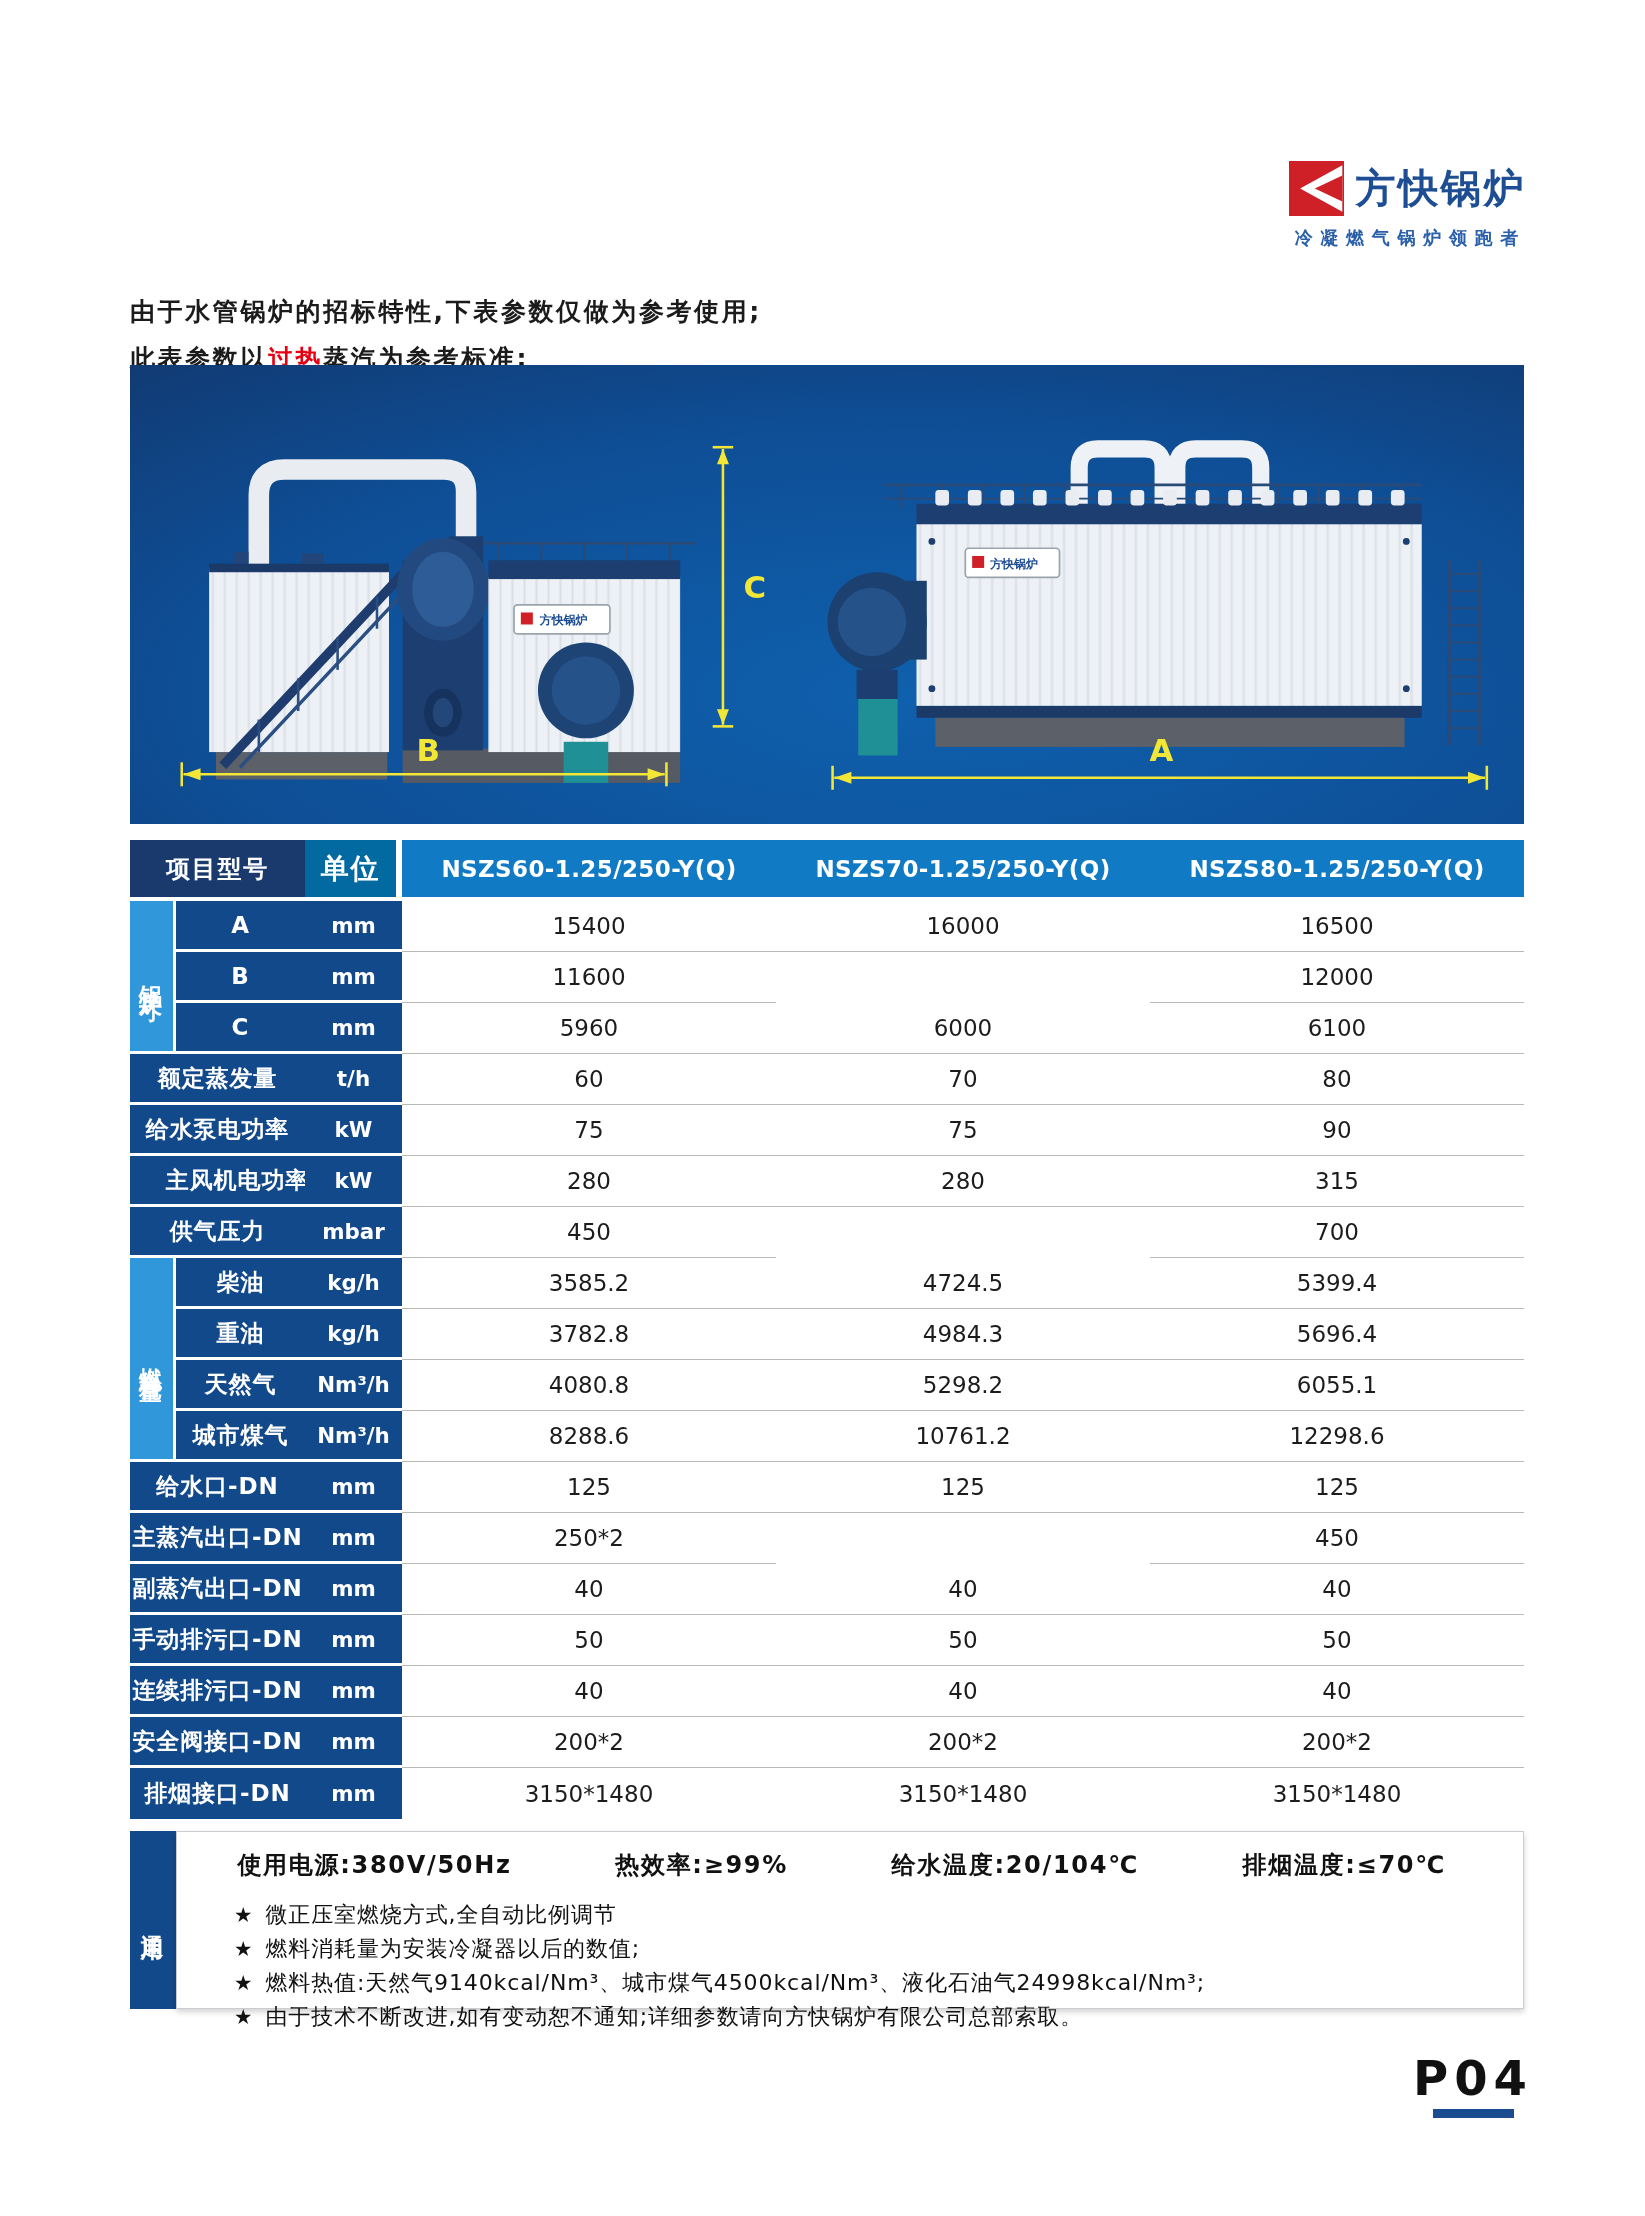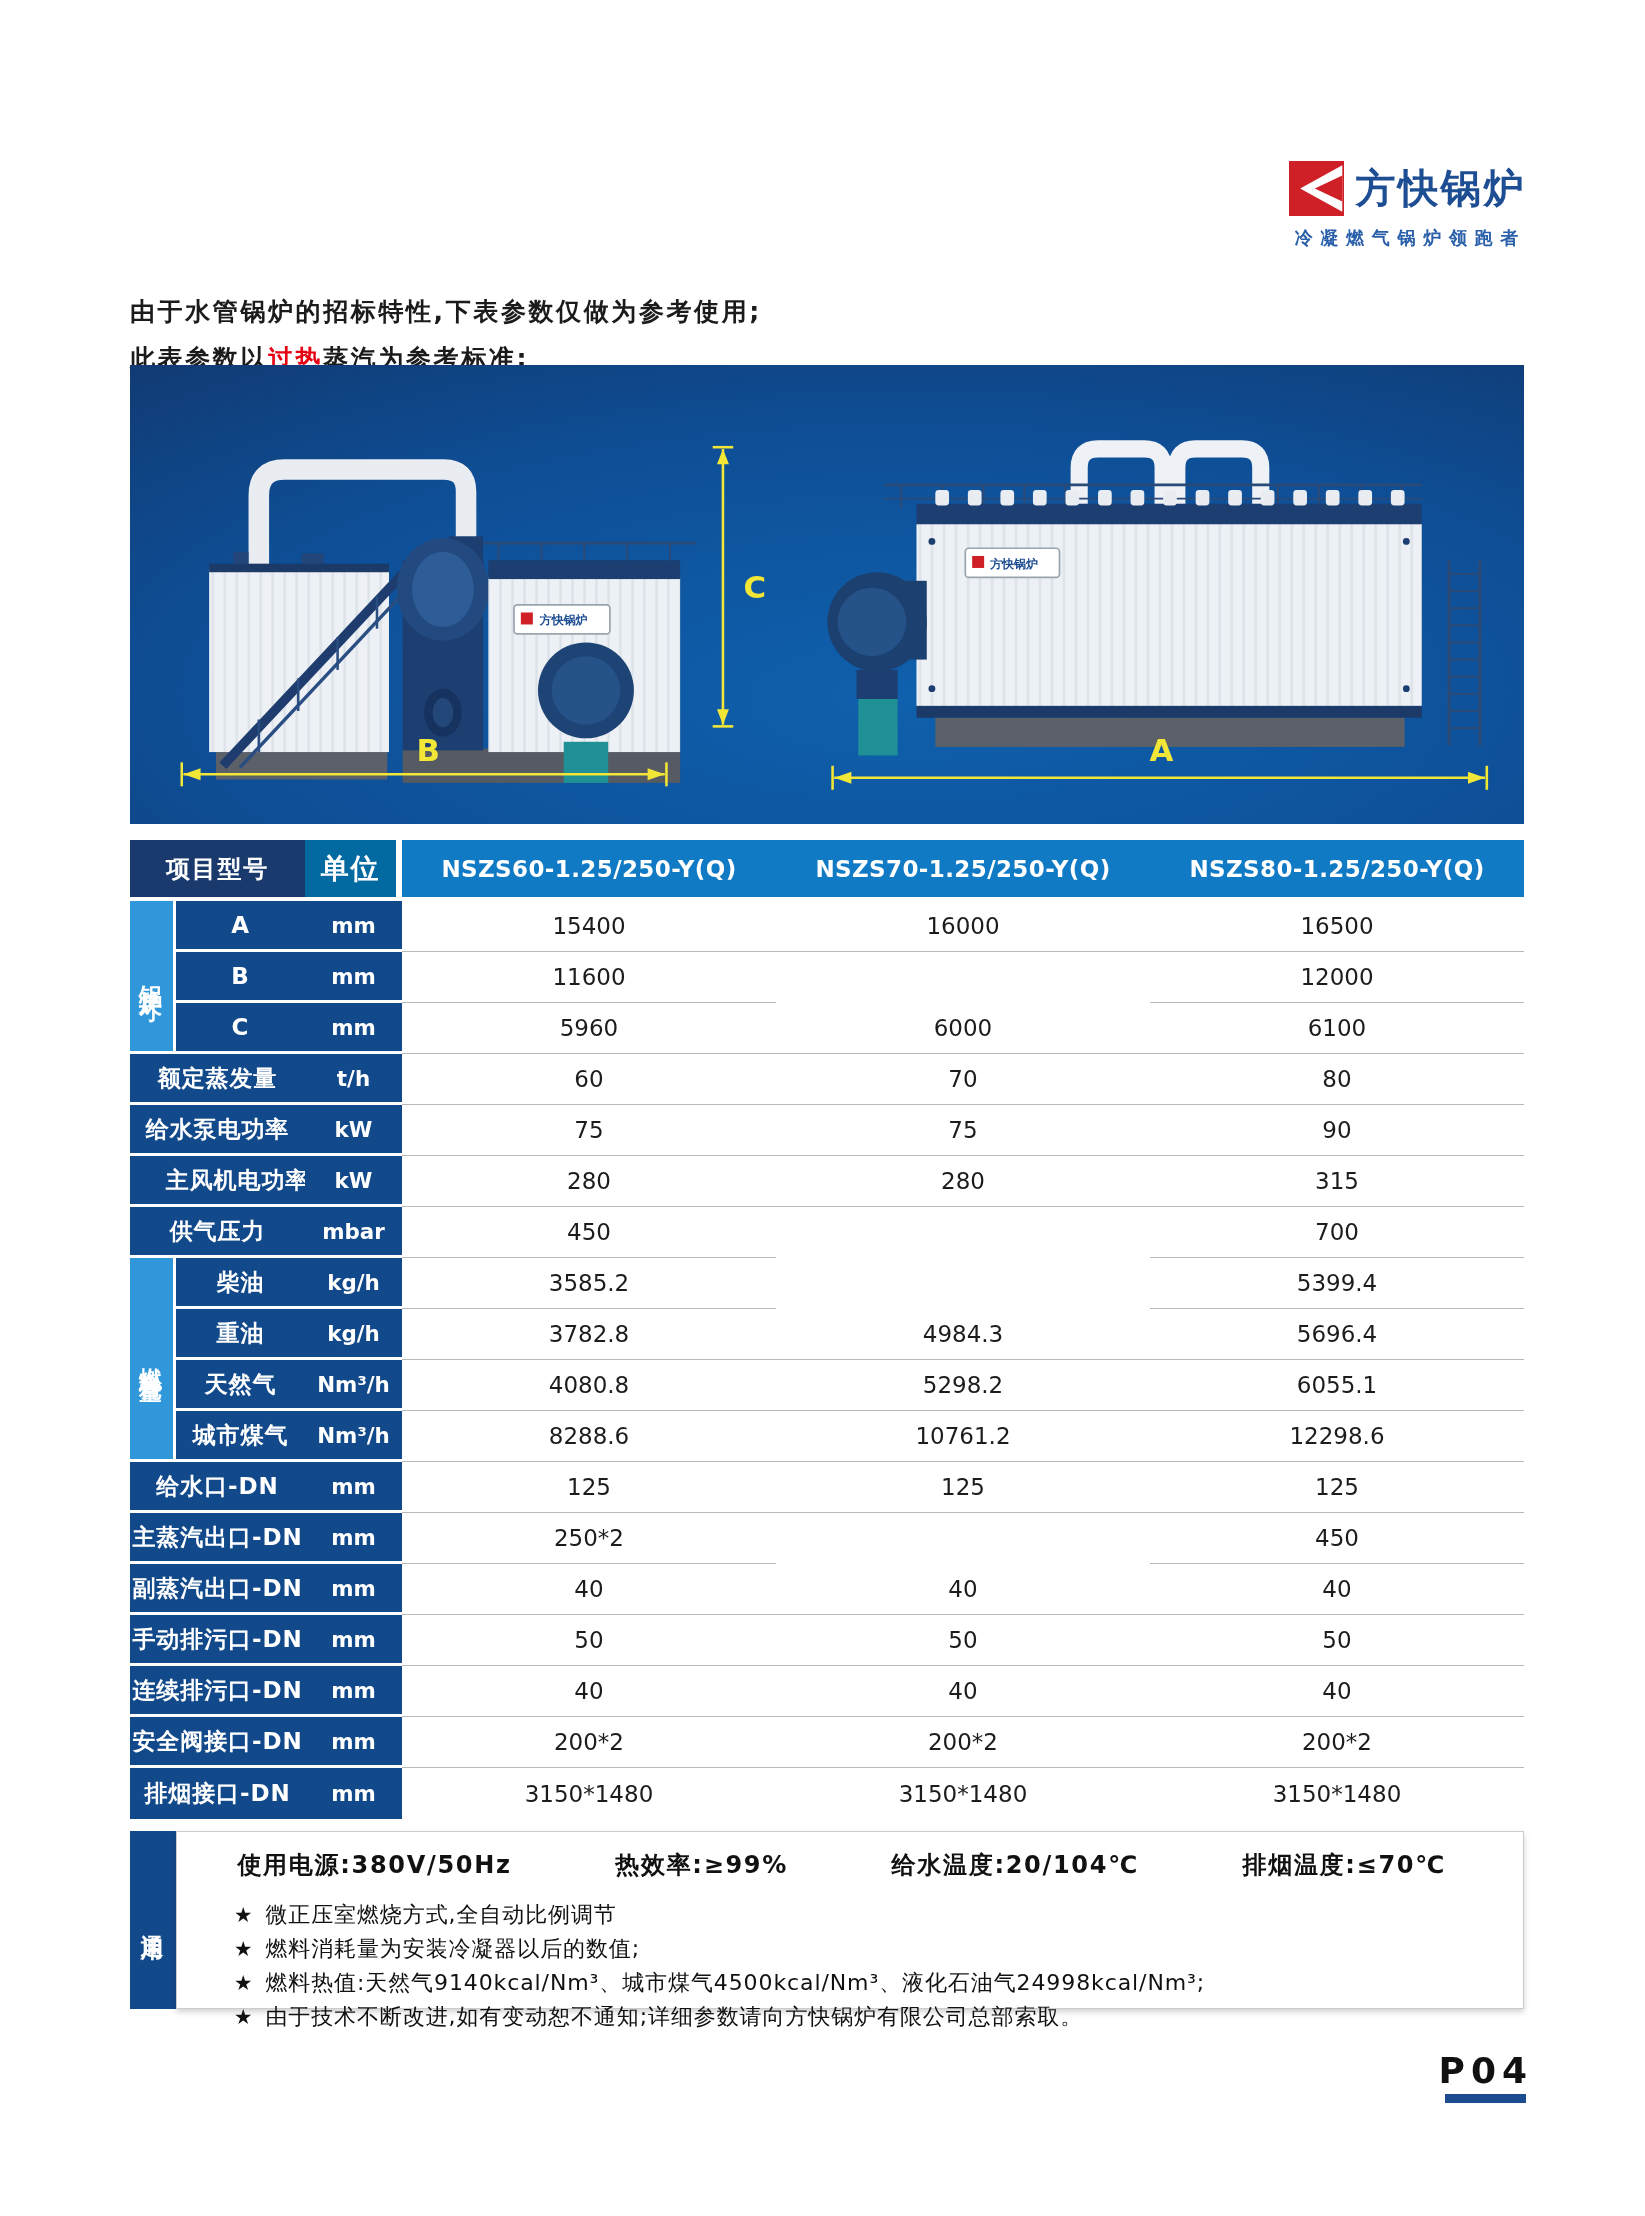--- a/index.html
+++ b/index.html
@@ -58,21 +58,21 @@
   .common-box { flex:1; background:#fff; border:0.9px solid #c9ccd0; box-shadow:0 2.6px 6px rgba(0,0,0,0.18);
              padding:13.7px 51px 12px 57px; }
   .common-specs { display:flex; justify-content:space-between; padding:3.4px 26px 0 3.4px;
              font-size:24px; font-weight:bold; color:#111; letter-spacing:1.7px; }
   .common-notes { margin-top:17px; }
   .note-line { font-size:22px; color:#111; line-height:34px; letter-spacing:0.9px; display:flex; align-items:baseline; }
   .note-star { margin-right:12px; font-size:20.6px; }
 
   
   .footer { position:absolute; top:2050px; right:113px; text-align:center; }
-  .footer-page { font-size:36px; font-weight:bold; color:#111; letter-spacing:6px; }
+  .footer-page { font-size:48px; font-weight:bold; color:#111; letter-spacing:6px; }
   .footer-bar { width:81px; height:8.6px; background:#1b4c8f; margin:3.4px auto 0 auto; }
 </style>
 </head>
 <body>
 
 <div class="page">
 
   <div class="logo">
     <div class="logo-top">
       <svg class="logo-mark" viewBox="0 0 64 64">
@@ -289,20 +289,21 @@
       <div class="c-val" style="grid-area: 6 / 5;">280</div>
       <div class="c-val" style="grid-area: 6 / 6;">315</div>
       <div class="c-label wide" style="grid-row: 7;">供气压力</div>
       <div class="c-unit" style="grid-row: 7;">mbar</div>
       <div class="c-val" style="grid-area: 7 / 4;">450</div>
       <div class="c-val" style="grid-area: 7 / 6;">700</div>
       <div class="c-strip" style="grid-row: 8 / span 4;">燃料耗量</div>
       <div class="c-label narrow" style="grid-row: 8;">柴油</div>
       <div class="c-unit" style="grid-row: 8;">kg/h</div>
       <div class="c-val" style="grid-area: 8 / 4;">3585.2</div>
+      <div class="c-val" style="grid-area: 8 / 5;">4724.5</div>
       <div class="c-val" style="grid-area: 8 / 6;">5399.4</div>
       <div class="c-label narrow" style="grid-row: 9;">重油</div>
       <div class="c-unit" style="grid-row: 9;">kg/h</div>
       <div class="c-val" style="grid-area: 9 / 4;">3782.8</div>
       <div class="c-val" style="grid-area: 9 / 5;">4984.3</div>
       <div class="c-val" style="grid-area: 9 / 6;">5696.4</div>
       <div class="c-label narrow" style="grid-row: 10;">天然气</div>
       <div class="c-unit" style="grid-row: 10;">Nm³/h</div>
       <div class="c-val" style="grid-area: 10 / 4;">4080.8</div>
       <div class="c-val" style="grid-area: 10 / 5;">5298.2</div>

